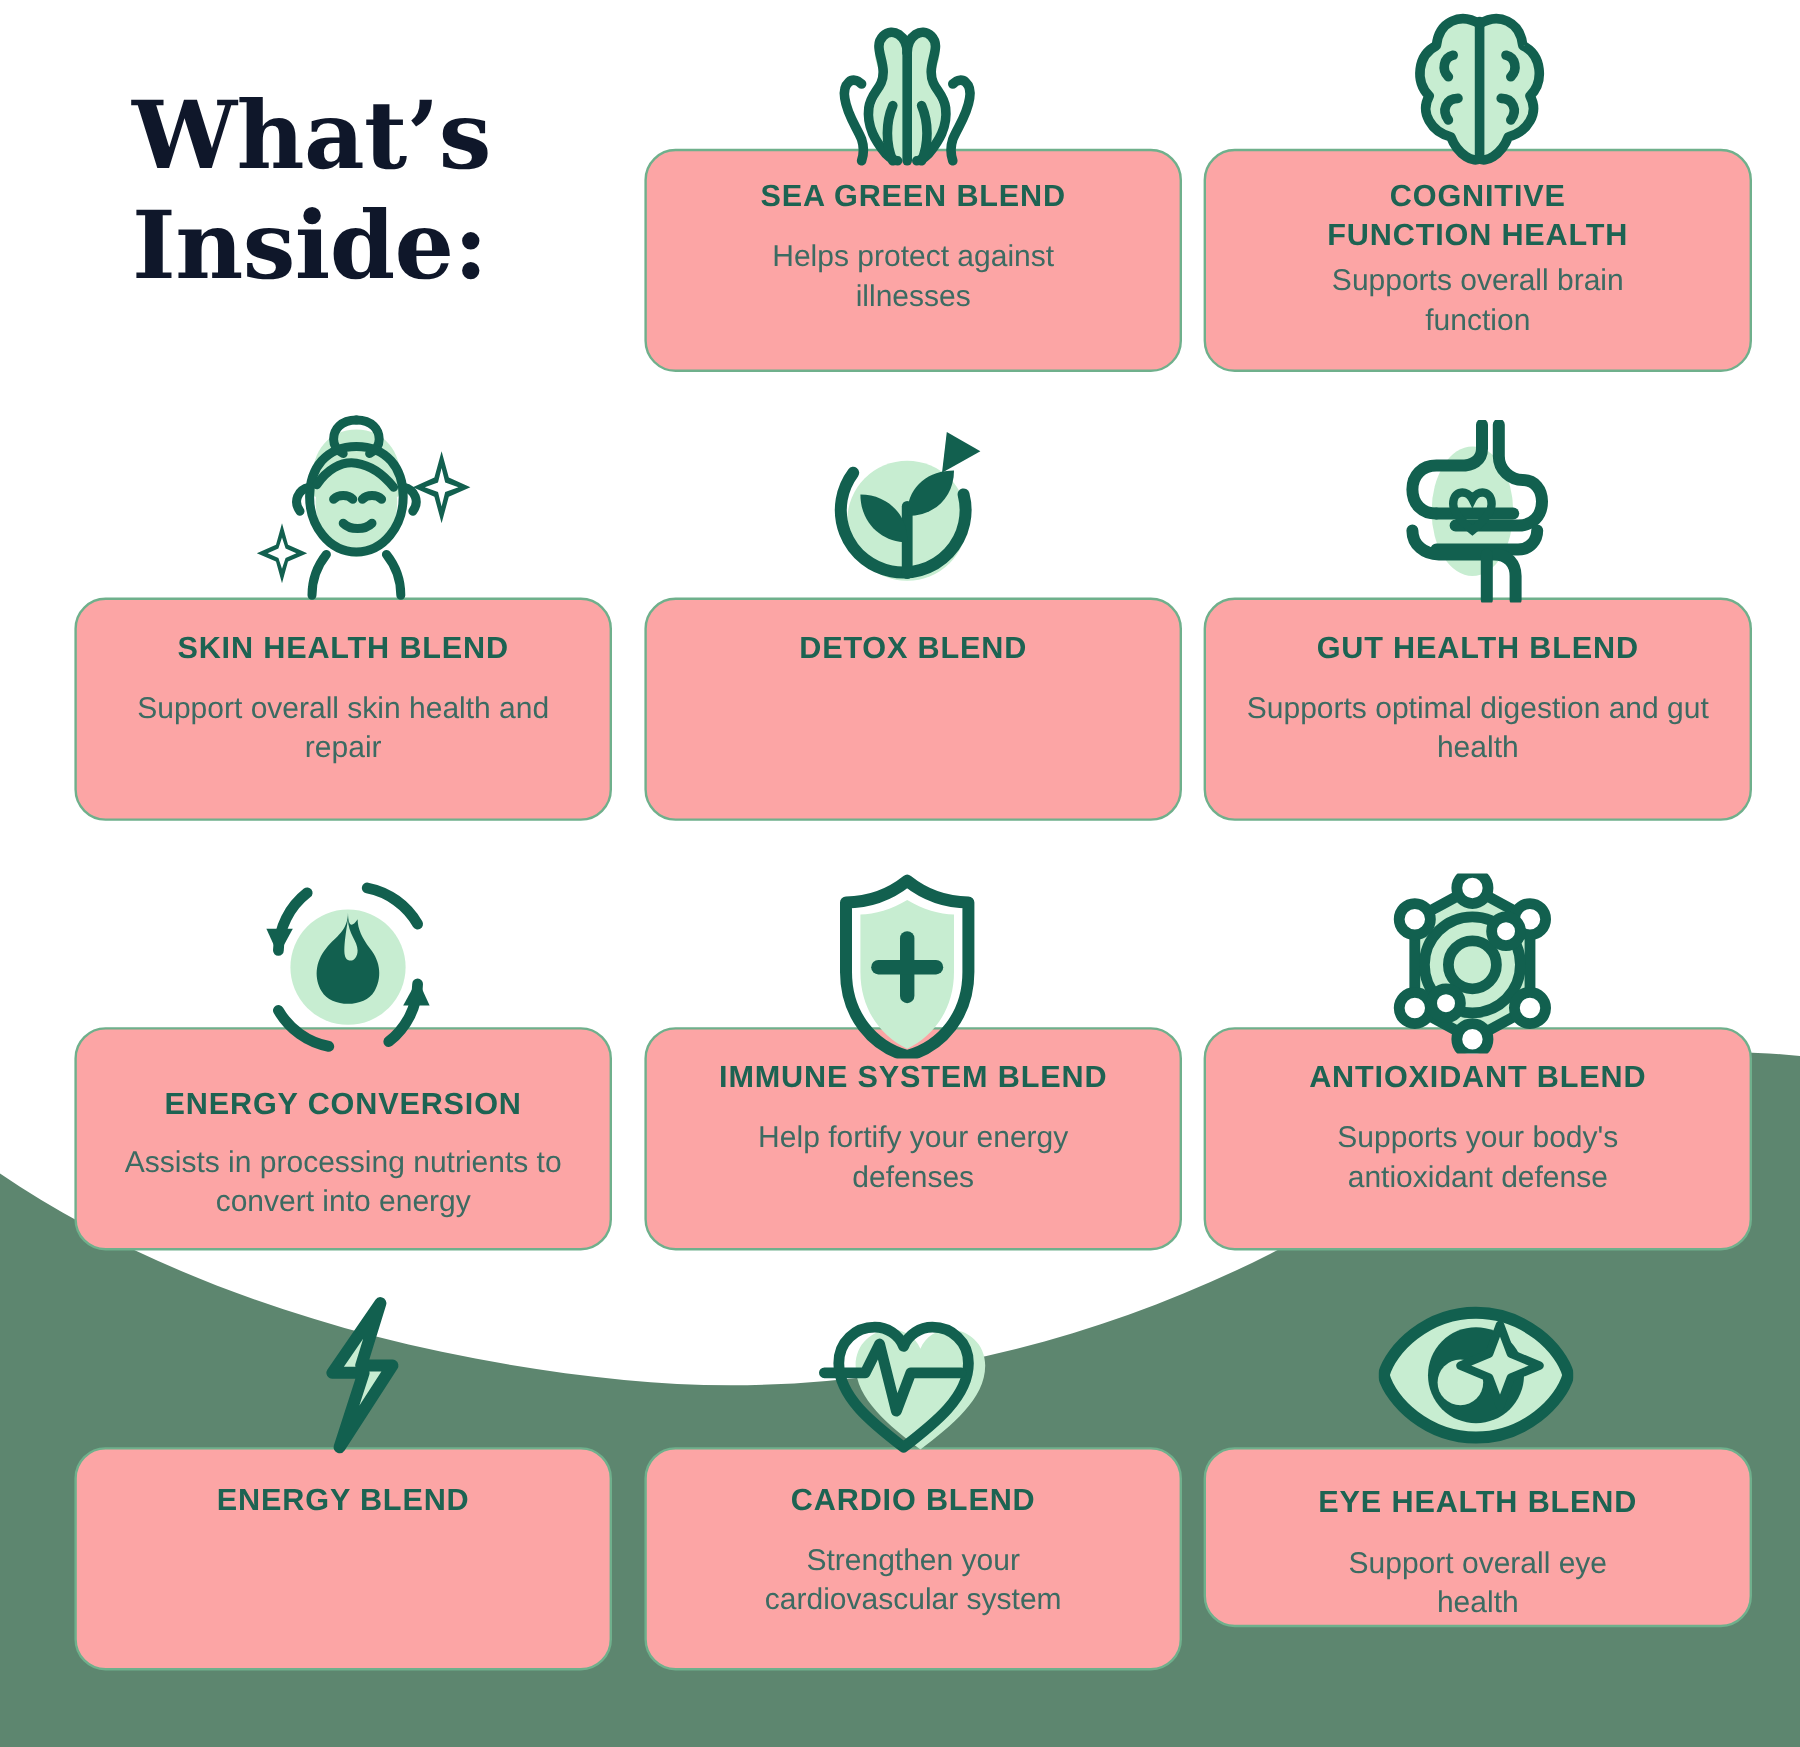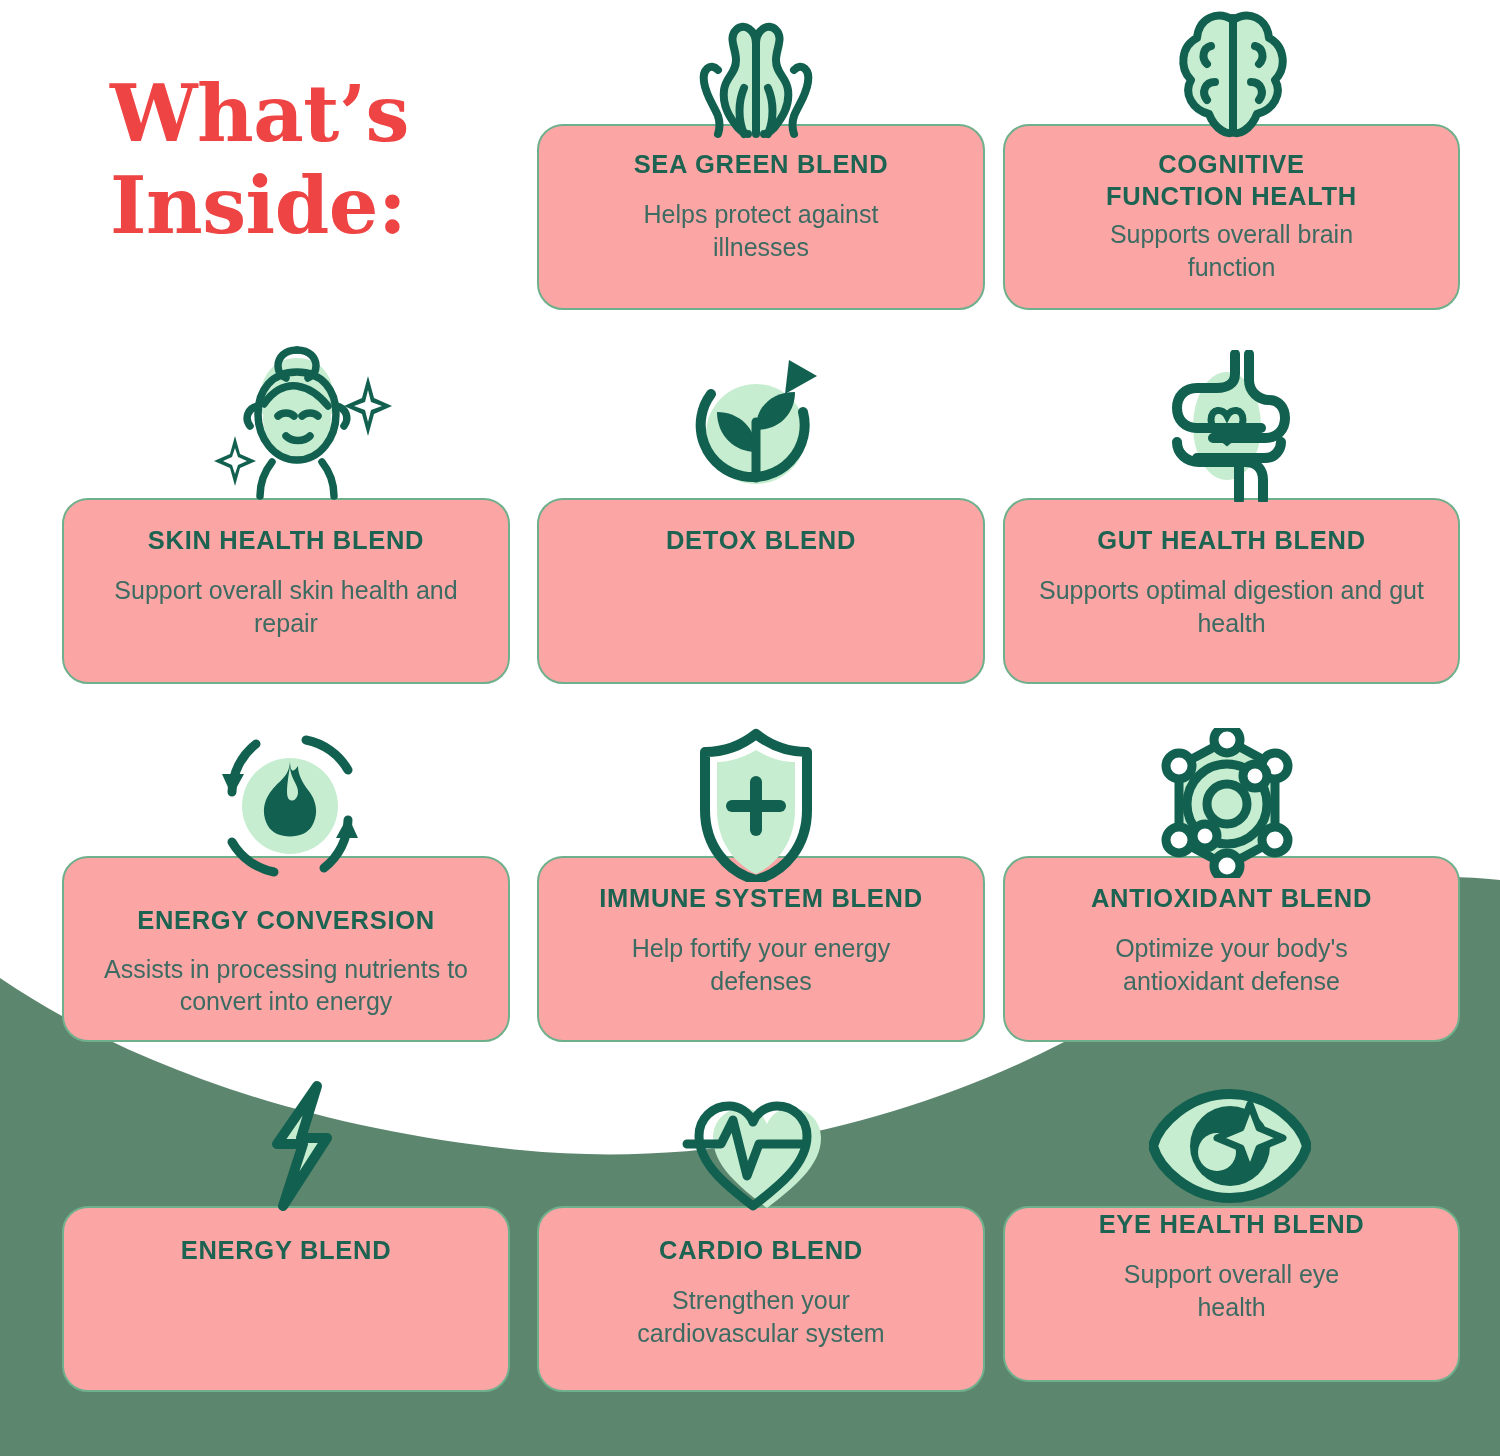--- a/index.html
+++ b/index.html
@@ -17,21 +17,21 @@
 
   
   .title{
     position:absolute;
     left:110px;top:68px;
     width:400px;
     font-family:"DejaVu Serif", serif;
     font-weight:bold;
     font-size:78px;
     line-height:1.18;
-    color:#ef4444;
+    color:#0f172a;
     letter-spacing:-0.5px;
     z-index:5;
   }
 
   
   .card{
     position:absolute;
     background:#fca5a5;
     border:2.5px solid #6fb08c;
     border-radius:26px;
@@ -245,21 +245,21 @@
     <div class="card-desc" style="margin-top:16px;max-width:430px;">Assists in processing nutrients to convert into energy</div>
   </div>
 
   <div class="card" style="left:537px;top:856px;width:448px;height:186px;justify-content:flex-start;padding-top:24px;">
     <div class="card-title">IMMUNE SYSTEM BLEND</div>
     <div class="card-desc" style="margin-top:18px;max-width:300px;">Help fortify your energy defenses</div>
   </div>
 
   <div class="card" style="left:1003px;top:856px;width:457px;height:186px;justify-content:flex-start;padding-top:24px;">
     <div class="card-title">ANTIOXIDANT BLEND</div>
-    <div class="card-desc" style="margin-top:18px;max-width:340px;">Optimize your body's antioxidant defense</div>
+    <div class="card-desc" style="margin-top:18px;max-width:340px;">Supports your body's antioxidant defense</div>
   </div>
 
   <div class="icon-wrap" style="left:246px;top:1076px;width:108px;height:136px;">
     <svg width="106" height="134" viewBox="0 0 106 134">
       <path d="M70 8 L30 66 L56 66 L36 128 L80 60 L54 60 Z" fill="#c7edd1"></path>
       <path d="M70 8 L30 66 L56 66 L36 128 L80 60 L54 60 Z" fill="none" stroke="#12604f" stroke-width="10" stroke-linejoin="round" stroke-linecap="round"></path>
     </svg>
   </div>
 
   <div class="icon-wrap" style="left:680px;top:1078px;width:160px;height:140px;">
@@ -282,18 +282,18 @@
 
   <div class="card" style="left:62px;top:1206px;width:448px;height:186px;justify-content:flex-start;padding-top:26px;">
     <div class="card-title">ENERGY BLEND</div>
   </div>
 
   <div class="card" style="left:537px;top:1206px;width:448px;height:186px;justify-content:flex-start;padding-top:26px;">
     <div class="card-title">CARDIO BLEND</div>
     <div class="card-desc" style="margin-top:18px;max-width:340px;">Strengthen your cardiovascular system</div>
   </div>
 
-  <div class="card" style="left:1003px;top:1206px;width:457px;height:176px;justify-content:flex-start;">
+  <div class="card" style="left:1003px;top:1206px;width:457px;height:150px;justify-content:center;padding-top:26px;">
     <div class="card-title">EYE HEALTH BLEND</div>
     <div class="card-desc" style="margin-top:18px;max-width:260px;">Support overall eye health</div>
   </div>
 
 </div>
 
 </body></html>

